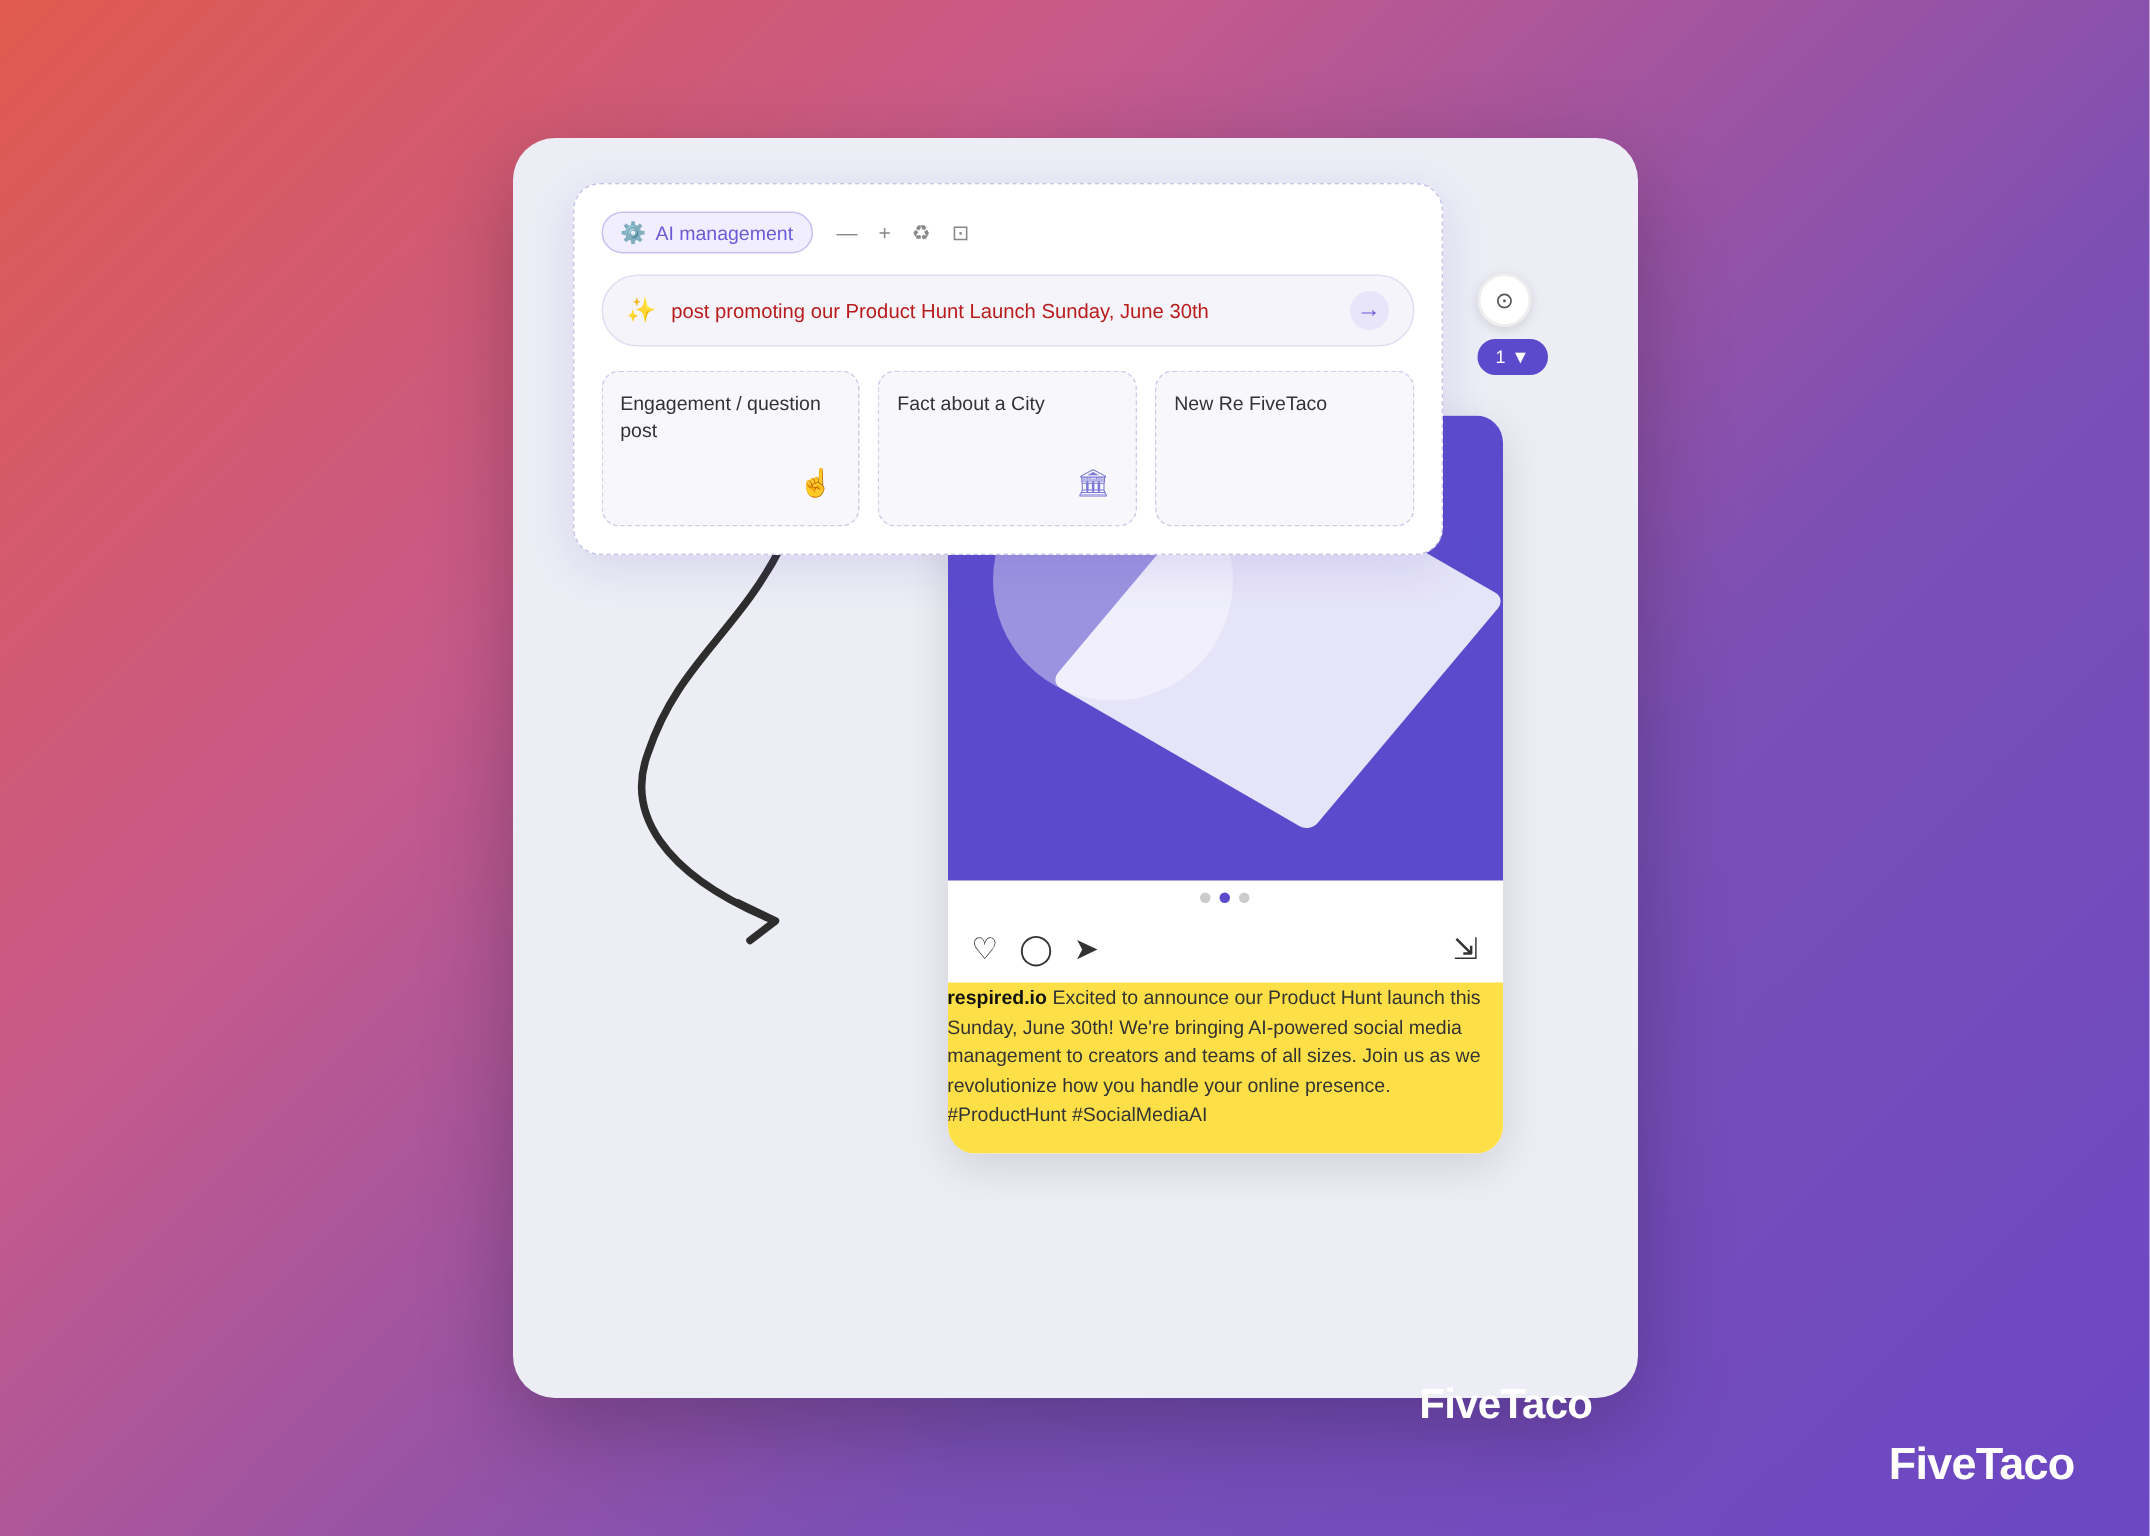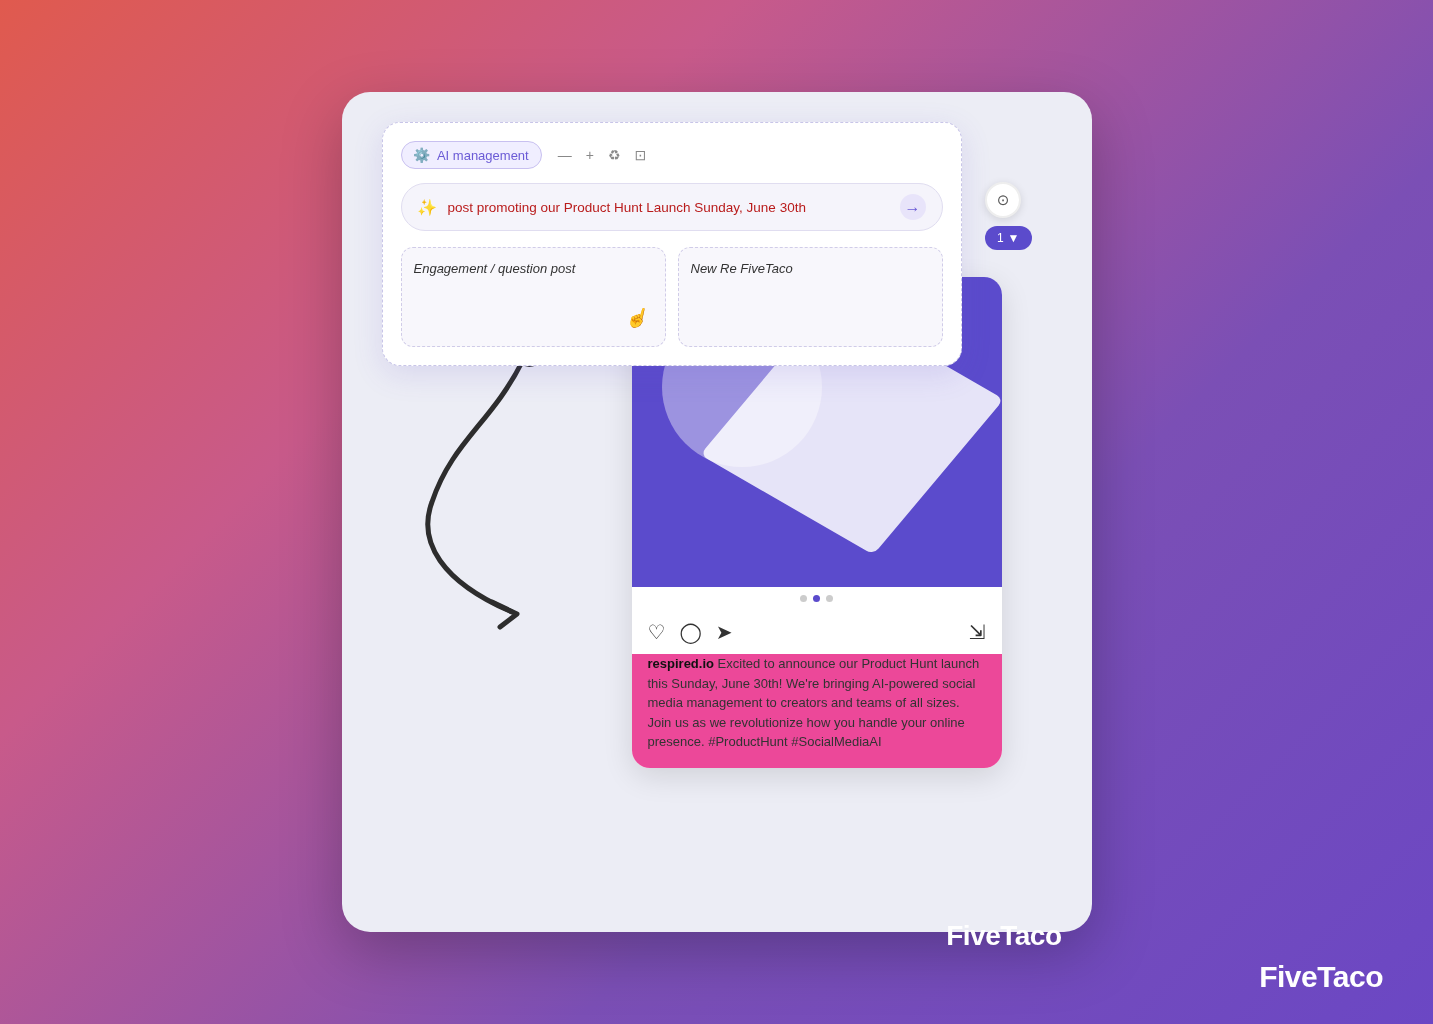--- a/index.html
+++ b/index.html
@@ -115,21 +115,20 @@
       display: flex;
       align-items: center;
       justify-content: center;
     }
 
     
     .suggestion-cards {
       display: flex;
       gap: 12px;
       overflow: hidden;
-      font-style: italic;
     }
 
     .suggestion-card {
       flex: 1;
       background: #f8f7fc;
       border-radius: 12px;
       padding: 12px;
       border: 1.5px dashed #d0cce8;
       display: flex;
       flex-direction: column;
@@ -261,22 +260,22 @@
       font-size: 20px;
       color: #333;
     }
 
     .bookmark-icon {
       font-size: 20px;
       color: #333;
     }
 
     .instagram-caption {
-      padding: 0 16px 16px;
-      background: #ec4899;
+      padding: 0 0 16px;
+      background: #fde047;
     }
 
     .caption-text {
       font-size: 13px;
       color: #333;
       line-height: 1.5;
     }
 
     .caption-username {
       font-weight: 700;
@@ -347,20 +346,26 @@
       </div>
 
       <div class="suggestion-cards">
         <div class="suggestion-card">
           <span class="suggestion-card-text">Engagement / question post</span>
           <div class="suggestion-card-icon">
             <span class="card-icon-teal">☝</span>
           </div>
         </div>
         <div class="suggestion-card">
+          <span class="suggestion-card-text">Fact about a City</span>
+          <div class="suggestion-card-icon">
+            <span class="card-icon-blue">🏛</span>
+          </div>
+        </div>
+        <div class="suggestion-card">
           <span class="suggestion-card-text">New Re FiveTaco</span>
           <div class="suggestion-card-icon">
           </div>
         </div>
       </div>
     </div>
 
     <div class="arrow-annotation">
       <svg width="200" height="300" viewBox="0 0 200 300" fill="none" xmlns="http://www.w3.org/2000/svg">
         <path d="M 130 20 C 100 80, 60 100, 40 160 C 25 200, 50 240, 120 270" stroke="#2d2d2d" stroke-width="5" stroke-linecap="round" fill="none"></path>

